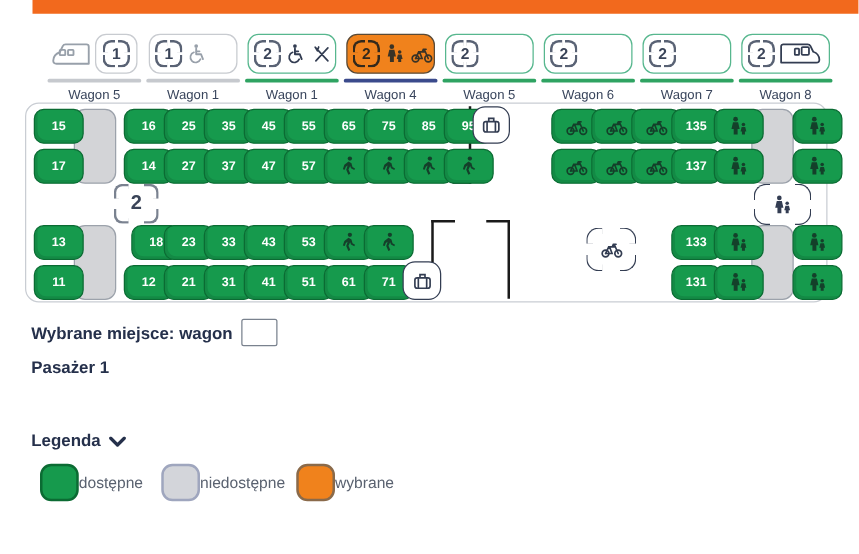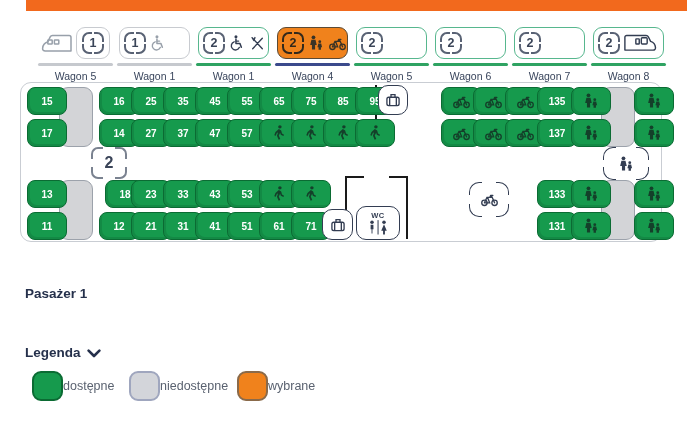--- a/index.html
+++ b/index.html
@@ -499,32 +499,20 @@
         </span>
       </div>
       <div class="fac" style="left:301px;top:126px;width:31px;height:31px">
         <span class="icn ">
           <svg viewBox="0 0 24 24" width="20" height="20" fill="none" stroke="currentColor" stroke-width="1.6">
             <rect x="4.7" y="8.7" width="14.6" height="10" rx="2.2"></rect>
             <path d="M9.6 8.7V5.6h4.8v3.1M8 8.7v10M16 8.7v10"></path>
           </svg>
         </span>
       </div>
-      <div class="fac" style="left:335px;top:123px;width:44px;height:34px">
-        <span class="wc-t">WC</span>
-        <span class="icn ">
-          <svg viewBox="0 0 26 16" width="24" height="15" fill="currentColor">
-            <circle cx="6.5" cy="2.4" r="1.9"></circle>
-            <path d="M5 5h3l.1 5H7v4.6H6V10H5z"></path>
-            <rect x="12.5" y="0" width="1.1" height="15.6"></rect>
-            <circle cx="19.5" cy="2.4" r="1.9"></circle>
-            <path d="M19.5 4.6l3 6.8h-2v4.2h-2v-4.2h-2z"></path>
-          </svg>
-        </span>
-      </div>
       <div class="facbr" style="left:448px;top:99px;width:40px;height:35px">
         <i class="tl"></i>
         <i class="tr"></i>
         <i class="bl"></i>
         <i class="br"></i>
         <span class="icn ">
           <svg viewBox="0 0 24 24" width="19" height="19" fill="none" stroke="currentColor" stroke-width="1.7" stroke-linecap="round">
             <circle cx="5.6" cy="16.2" r="3.4"></circle>
             <circle cx="18.4" cy="16.2" r="3.4"></circle>
             <path d="M5.6 16.2l3.2-6.8h5.8M18.4 16.2l-3.6-8.4m0 0h-2M9.6 9.4l2.6 6.8h-5.8M13.4 6.8h2.8"></path>
@@ -547,20 +535,24 @@
       </div>
       <div class="mapbadge" style="left:70px;top:64px"><span class="cb big">
           <i class="tl"></i>
           <i class="tr"></i>
           <i class="bl"></i>
           <i class="br"></i>
           <b>2</b>
         </span></div>
     </div>
 
+  <div class="sel-row">
+    <span class="b">Wybrane miejsce: wagon</span>
+    <input class="box" value="" style="">
+  </div>
 
   <div class="pass-title b">Pasażer 1</div>
 
   <div class="leg-title">
     <span class="b">Legenda</span>
     <span class="chev" id="chev1">
         <svg viewBox="0 0 14 9" width="14" height="9" fill="none" stroke="currentColor" stroke-width="2.6" stroke-linecap="round" stroke-linejoin="round">
           <path d="M1.6 1.6L7 7l5.4-5.4"></path>
         </svg>
       </span>

